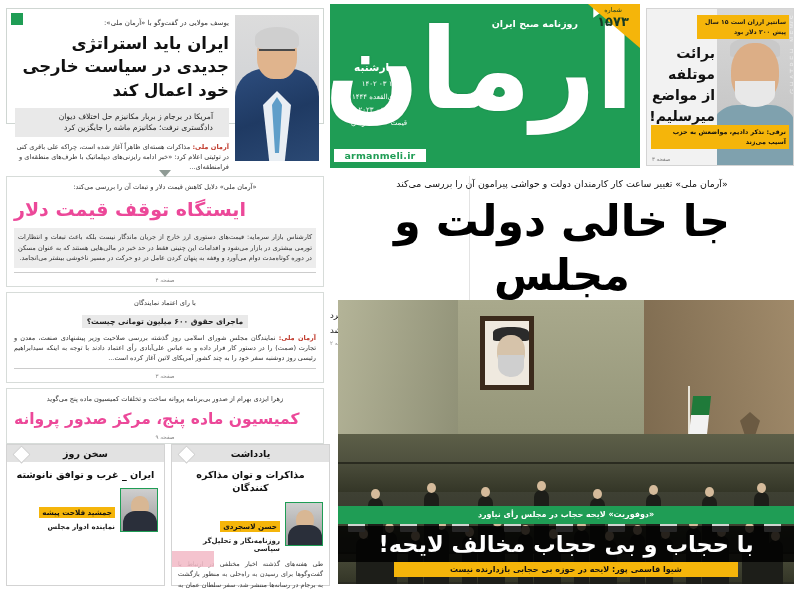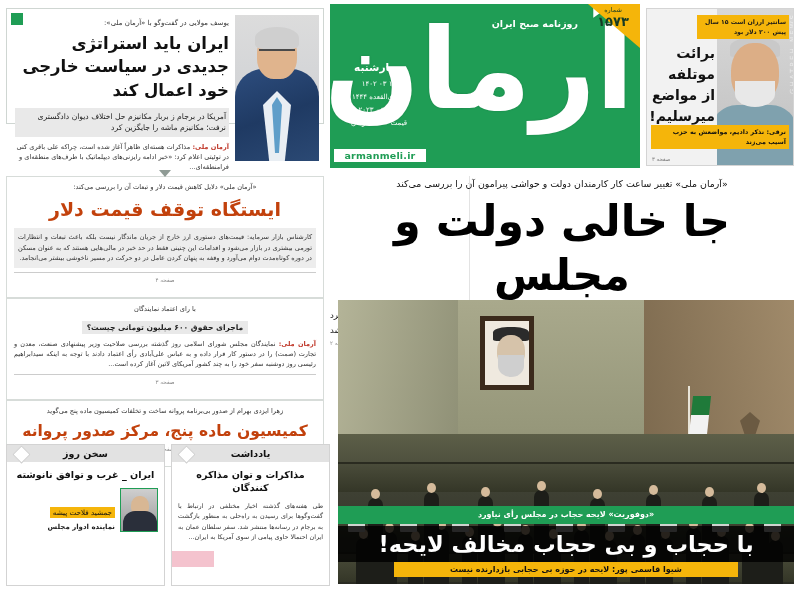--- a/index.html
+++ b/index.html
@@ -54,21 +54,21 @@
   }
   .tl-photo .glasses {
     position: absolute; left: 24px; top: 34px; width: 36px; height: 8px;
     border-top: 2px solid #4a4a4a;
   }
   .tl-text { position: absolute; right: 94px; left: 8px; top: 10px; }
   .tl-kicker { font-size: 7px; color: #333; line-height: 1.4; }
   .tl-head { font-size: 16.5px; font-weight: bold; color: #111; line-height: 1.42; margin-top: 3px; letter-spacing: -.2px;}
   .tl-sub {
     font-size: 7.6px; color: #222; background: #e9e9e9; line-height: 1.5;
-    margin-top: 6px; padding: 3px 3px;
+    margin-top: 6px; padding: 3px 16px;
   }
   .tl-body { font-size: 6.6px; color: #333; line-height: 1.55; margin-top: 5px; }
   .tl-body .lead { color: #c0392b; font-weight: bold; }
   .pagemark { font-size: 5.6px; color: #888; text-align: center; margin-top: 4px; }
 
   
   .masthead {
     position: absolute; left: 330px; top: 4px; width: 310px; height: 164px;
     background: #1f9d55; overflow: hidden;
   }
@@ -143,28 +143,28 @@
   }
   .tr-page { position: absolute; left: 5px; bottom: 3px; font-size: 5.4px; color: #777; }
   .wm {
     position: absolute; right: 4px; top: 4px; font-size: 7px; color: rgba(255,255,255,.55);
     transform: rotate(-90deg); transform-origin: right top; white-space: nowrap;
     letter-spacing: 2px; direction: ltr;
   }
 
   
   .left-col { position: absolute; left: 6px; top: 176px; width: 318px; }
-  .lc-item { border: 1px solid #d7dcd9; background: #fff; padding: 6px 7px 14px; position: relative; }
+  .lc-item { border: 1px solid #d7dcd9; background: #fff; margin-bottom: 5px; padding: 6px 7px 3px; position: relative; }
   .lc-arrow {
     position: absolute; left: 50%; top: -7px; margin-left: -6px;
     width: 0; height: 0; border-left: 6px solid transparent; border-right: 6px solid transparent;
     border-top: 7px solid #8f9b95;
   }
   .lc-kicker { font-size: 6.6px; color: #333; text-align: center; line-height: 1.5; }
-  .lc-head { font-size: 19px; font-weight: bold; color: #c2410c; text-align: center; line-height: 1.45; margin: 3px 0 4px; }
+  .lc-head { font-size: 19px; font-weight: bold; color: #ec4899; text-align: left; line-height: 1.45; margin: 3px 0 4px; }
   .lc-head.sm { font-size: 15.5px; }
   .lc-sub { font-size: 7.6px; font-weight: bold; color: #222; background: #e9e9e9; display: inline-block; padding: 2px 5px; }
   .lc-sub-wrap { text-align: center; }
   .lc-body { font-size: 6.5px; color: #333; line-height: 1.6; margin-top: 5px; text-align: justify; }
   .lc-body.grey { background: #ededed; padding: 4px 4px; }
   .lc-body .lead { color: #c0392b; font-weight: bold; }
   .lc-rule { border-top: 1px solid #ccc; margin-top: 4px; }
 
   
   .main-head { position: absolute; left: 330px; top: 176px; width: 464px; }
@@ -244,21 +244,21 @@
   .op-tab::after {
     content: ""; position: absolute; left: 8px; top: 3px; width: 11px; height: 11px;
     background: #fff; transform: rotate(45deg); border: 1px solid #cfcfcf;
   }
   .op-title { font-size: 9.6px; font-weight: bold; color: #111; text-align: center; margin-top: 6px; line-height: 1.4; }
   .op-meta { display: flex; flex-direction: row; gap: 5px; margin-top: 7px; align-items: flex-start; }
   .op-photo { flex: 0 0 auto; width: 38px; height: 44px; border: 1px solid #1f9d55; background: linear-gradient(#cfcfcf,#9a9a9a); position: relative; overflow: hidden; }
   .op-photo .oh { position: absolute; left: 10px; top: 7px; width: 18px; height: 21px; background: #d8b794; border-radius: 46%; }
   .op-photo .ob { position: absolute; left: 2px; bottom: 0; width: 34px; height: 20px; background: #2a2f3a; border-radius: 12px 12px 0 0; }
   .op-names { flex: 1 1 auto; text-align: right; padding-top: 12px; }
-  .op-name { font-size: 7.2px; font-weight: normal; color: #111; background: #f5b50a; display: inline-block; padding: 1px 3px; }
+  .op-name { font-size: 7.2px; font-weight: bold; color: #111; background: #f5b50a; display: inline-block; padding: 1px 3px; }
   .op-role { font-size: 7px; color: #222; margin-top: 4px; font-weight: bold; }
   .op-body { font-size: 6.4px; color: #333; line-height: 1.62; margin-top: 6px; text-align: justify; }
 
   .pink-edge { position: absolute; left: 0; bottom: 18px; width: 42px; height: 16px; background: #f2b8c6; opacity: .85; }
   .side-rule { position: absolute; right: 330px; top: 176px; width: 1px; height: 300px; background: #e3e3e3; }
 </style>
 </head>
 <body>
 
 <div class="page">
@@ -485,18 +485,28 @@
         <div class="op-names">
           <span class="op-name">جمشید فلاحت پیشه</span>
           <div class="op-role">نماینده ادوار مجلس</div>
         </div>
       </div>
     </div>
 
     <div class="op-box">
       <div class="op-tab">یادداشت</div>
       <div class="op-title">مذاکرات و توان مذاکره کنندگان</div>
+      <div class="op-meta">
+        <div class="op-photo">
+            <span class="oh"></span>
+            <span class="ob"></span>
+          </div>
+        <div class="op-names">
+          <span class="op-name">حسن لاسجردی</span>
+          <div class="op-role">روزنامه‌نگار و تحلیل‌گر سیاسی</div>
+        </div>
+      </div>
       <div class="op-body">طی هفته‌های گذشته اخبار مختلفی در ارتباط با گفت‌وگوها برای رسیدن به راه‌حلی به منظور بازگشت به برجام در رسانه‌ها منتشر شد. سفر سلطان عمان به ایران احتمالا حاوی پیامی از سوی آمریکا به ایران...</div>
       <div class="pink-edge"></div>
     </div>
   </div>
 
 </div>
 
 </body></html>

